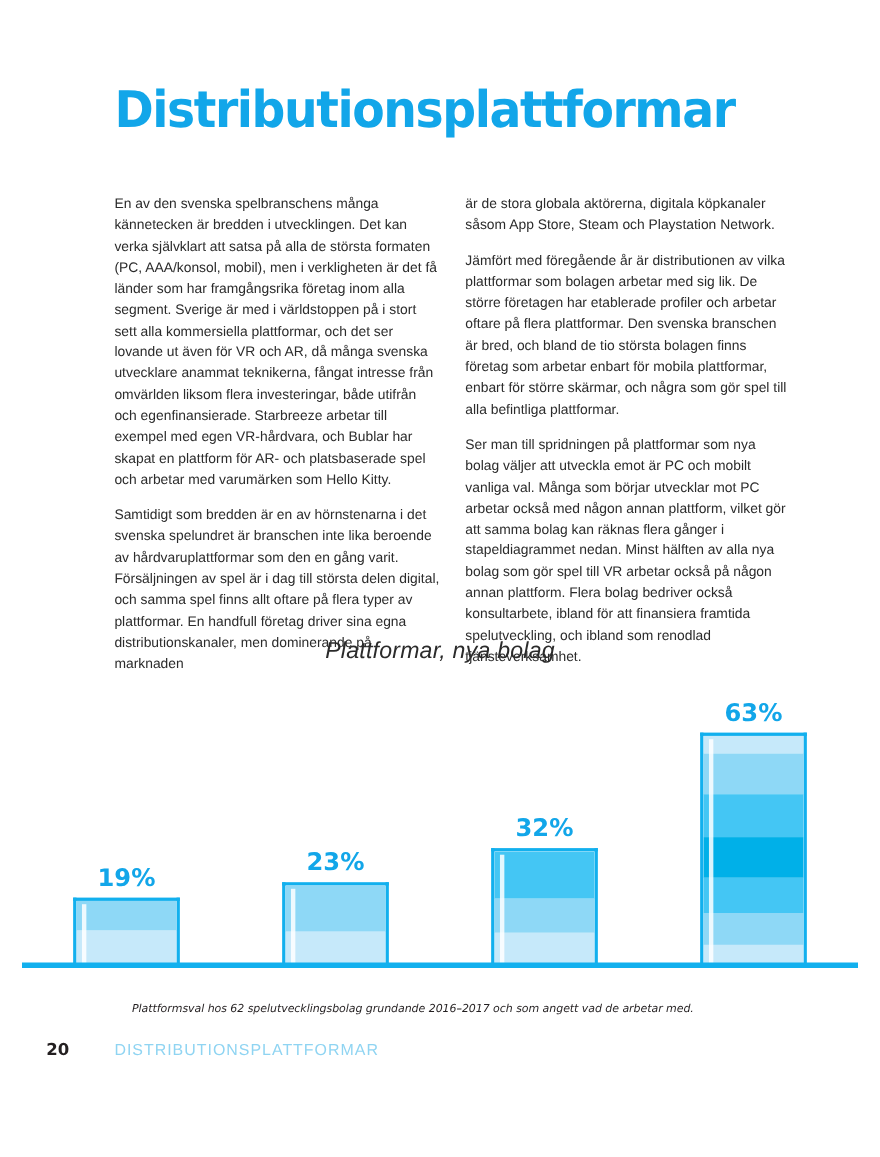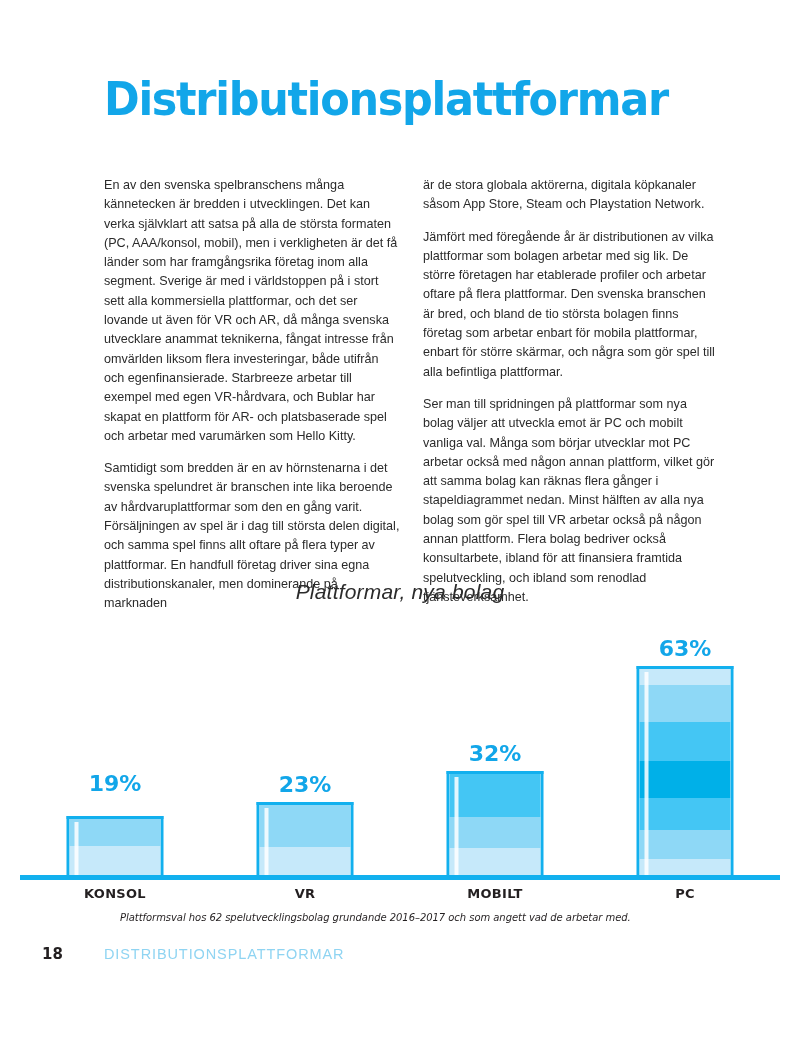--- a/index.html
+++ b/index.html
@@ -215,21 +215,21 @@
     <div class="chart-title">Plattformar, nya bolag</div>
 
     <div class="plot">
       <div class="bars" id="bars">
           <div class="bar-slot">
             <div class="bar" style="height: 64px;">
               <div class="seg" style="background: rgb(142, 216, 246); height: 44%;"></div>
               <div class="seg" style="background: rgb(198, 233, 250); height: 56%;"></div>
               <div class="sheen"></div>
             </div>
-            <div class="bar-value" style="bottom: 84px; text-align: center;">19%</div>
+            <div class="bar-value" style="bottom: 69px; text-align: center;">19%</div>
           </div>
           <div class="bar-slot">
             <div class="bar" style="height: 78px;">
               <div class="seg" style="background: rgb(142, 216, 246); height: 56%;"></div>
               <div class="seg" style="background: rgb(198, 233, 250); height: 44%;"></div>
               <div class="sheen"></div>
             </div>
             <div class="bar-value" style="bottom: 83px; margin-top: 26px;">23%</div>
           </div>
           <div class="bar-slot">
@@ -251,28 +251,22 @@
               <div class="seg" style="background: rgb(142, 216, 246); height: 13.5%;"></div>
               <div class="seg" style="background: rgb(198, 233, 250); height: 10%;"></div>
               <div class="sheen"></div>
             </div>
             <div class="bar-value" style="bottom: 219px;">63%</div>
           </div>
         </div>
       <div class="axis-line"></div>
     </div>
 
-    <div class="cat-row" id="cat-row">
-        <div class="cat">KONSOL</div>
-        <div class="cat">VR</div>
-        <div class="cat">MOBILT</div>
-        <div class="cat">PC</div>
-      </div>
   </div>
 
   <div class="caption">Plattformsval hos 62 spelutvecklingsbolag grundande 2016–2017 och som angett vad de arbetar med.</div>
 
   <div class="footer">
-    <span class="folio">18</span>
+    <span class="folio">20</span>
     <span class="footer-label">DISTRIBUTIONSPLATTFORMAR</span>
   </div>
 
 </div>
 
 </body></html>

